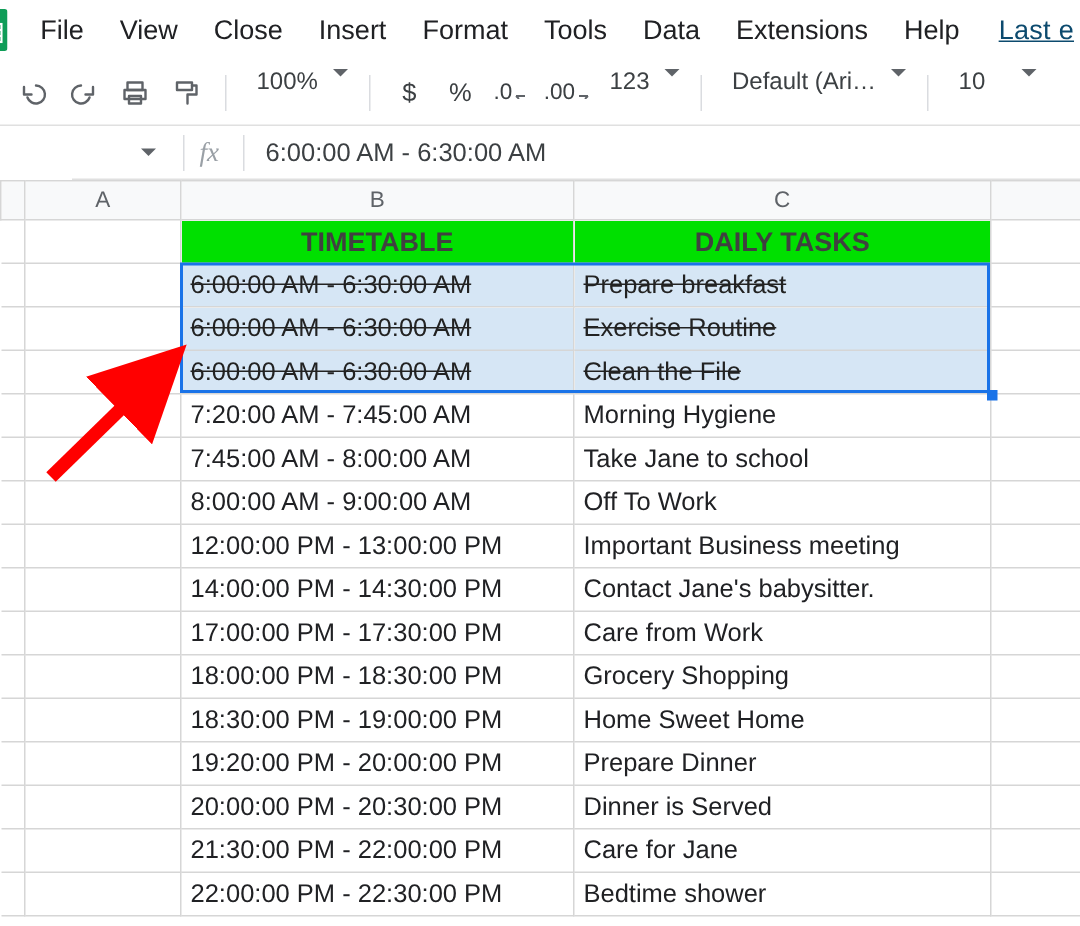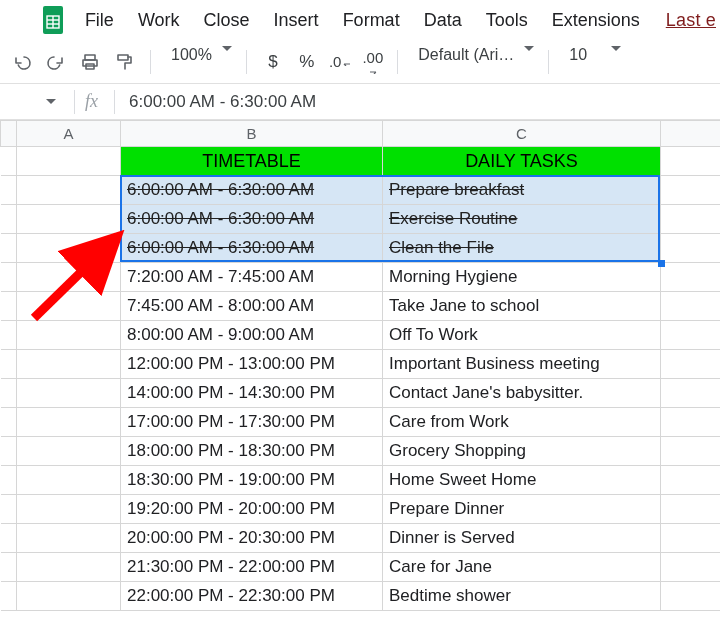--- a/index.html
+++ b/index.html
@@ -33,21 +33,21 @@
   .menubar .menu-item {
     padding: 6px 12px;
     font-size: 18px;
     color: #202124;
     cursor: default;
     border-radius: 4px;
   }
   .menubar .last-edit {
     margin-left: 14px;
     font-size: 18px;
-    color: #7f1d1d;
+    color: #0c4a6e;
     text-decoration: underline;
     letter-spacing: .2px;
   }
 
   
   .toolbar {
     display: flex;
     align-items: center;
     height: 44px;
     padding: 0 6px;
@@ -90,20 +90,21 @@
   .ico path, .ico line, .ico polyline, .ico rect, .ico circle { stroke:#5f6368; stroke-width:1.6; fill:none; stroke-linecap:round; stroke-linejoin:round; }
 
   
   .fxbar {
     display: flex;
     align-items: center;
     height: 36px;
     border-bottom: 1px solid #e0e0e0;
     font-size: 17px;
     color: #3c4043;
+    margin-left: 48px;
   }
   .namebox {
     width: 64px;
     display: flex; align-items: center; justify-content: flex-end;
     padding-right: 8px;
     gap: 4px;
   }
   .namebox .caret { border-top-color:#5f6368; }
   .fxsep { width:1px; height:24px; background:#dadce0; margin: 0 10px; }
   .fxlabel { font-style: italic; color:#9aa0a6; font-family: Georgia, 'Times New Roman', serif; font-size: 18px; margin-right: 6px; }
@@ -146,23 +147,23 @@
 
   .sheet td.rownum {
     width: 16px;
     background: #fff;
     border-left: none;
   }
 
   
   tr.green td.cellB, tr.green td.cellC {
     background: #00e000;
-    font-weight: 400;
+    font-weight: 700;
     text-align: center;
-    color: #000000;
+    color: #404040;
     font-size: 18px;
   }
 
   
   tr.sel td.cellB, tr.sel td.cellC {
     background: #d6e6f5;
   }
   tr.sel td.strike { text-decoration: line-through; color:#222; }
 
   
@@ -192,27 +193,28 @@
   <div class="logo">
     <svg width="20" height="28" viewBox="0 0 20 28">
       <rect x="0" y="0" width="20" height="28" rx="2" fill="#0f9d58"></rect>
       <rect x="4" y="10" width="12" height="12" fill="none" stroke="#fff" stroke-width="1.4"></rect>
       <line x1="10" y1="10" x2="10" y2="22" stroke="#fff" stroke-width="1.4"></line>
       <line x1="4" y1="14" x2="16" y2="14" stroke="#fff" stroke-width="1.4"></line>
       <line x1="4" y1="18" x2="16" y2="18" stroke="#fff" stroke-width="1.4"></line>
     </svg>
   </div>
   <div class="menu-item">File</div>
-  <div class="menu-item">Work</div>
+  <div class="menu-item">View</div>
   <div class="menu-item">Close</div>
   <div class="menu-item">Insert</div>
   <div class="menu-item">Format</div>
+  <div class="menu-item">Tools</div>
   <div class="menu-item">Data</div>
-  <div class="menu-item">Tools</div>
   <div class="menu-item">Extensions</div>
+  <div class="menu-item">Help</div>
   <div class="last-edit">Last e</div>
 </div>
 
 <div class="toolbar">
   <div class="tbtn">
     <svg class="ico" viewBox="0 0 20 20">
         <path d="M12 5a6 6 0 1 1-5.7 8"></path>
         <polyline points="4,6 4,11 9,11"></polyline>
       </svg>
   </div>
@@ -246,25 +248,29 @@
   <div class="tsep"></div>
 
   <div class="tbtn" style="font-size:17px;color:#3c4043;">$</div>
   <div class="tbtn" style="font-size:17px;color:#3c4043;">%</div>
   <div class="tbtn" style="width:auto;padding:0 4px;">
     <span style="font-size:15px;color:#3c4043;">.0</span>
     <svg width="10" height="8" viewBox="0 0 10 8" style="margin-left:1px;">
         <path d="M8 1H2m0 0l2-0M2 1l2 2" stroke="#5f6368" stroke-width="1.2" fill="none" transform="translate(0,5)"></path>
       </svg>
   </div>
-  <div class="tbtn" style="width:auto;padding:0 4px;flex-direction:column;">
+  <div class="tbtn" style="width:auto;padding:0 4px;">
     <span style="font-size:15px;color:#3c4043;">.00</span>
     <svg width="10" height="8" viewBox="0 0 10 8" style="margin-left:1px;">
         <path d="M2 1h6m0 0l-2-0M8 1l-2 2" stroke="#5f6368" stroke-width="1.2" fill="none" transform="translate(0,5)"></path>
       </svg>
+  </div>
+  <div class="tdrop" style="padding-left:6px;">
+    <span>123</span>
+    <span class="caret"></span>
   </div>
 
   <div class="tsep"></div>
 
   <div class="tdrop">
     <span class="fontname">Default (Ari…</span>
     <span class="caret"></span>
   </div>
 
   <div class="tsep"></div>

